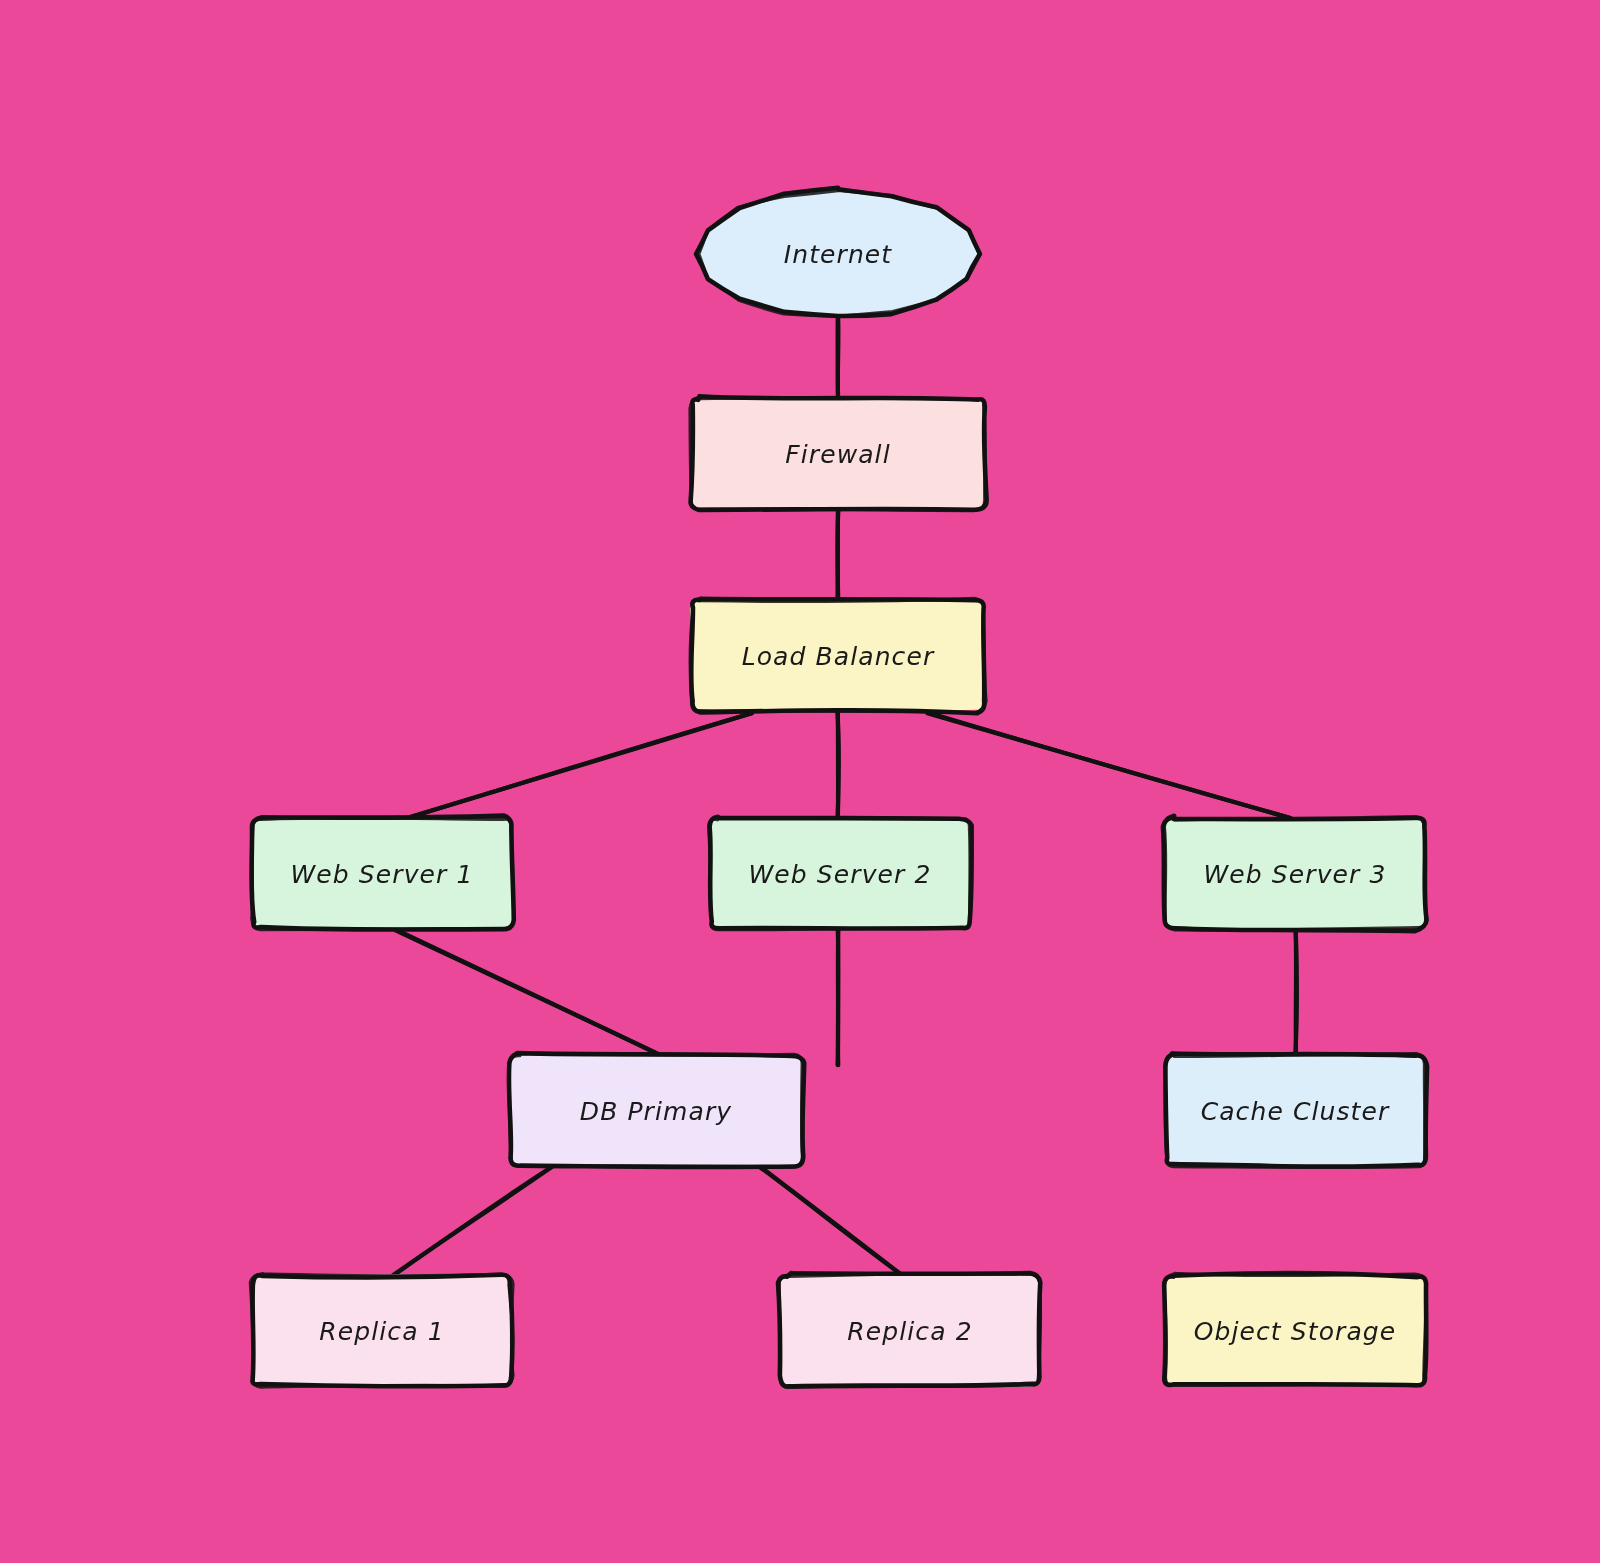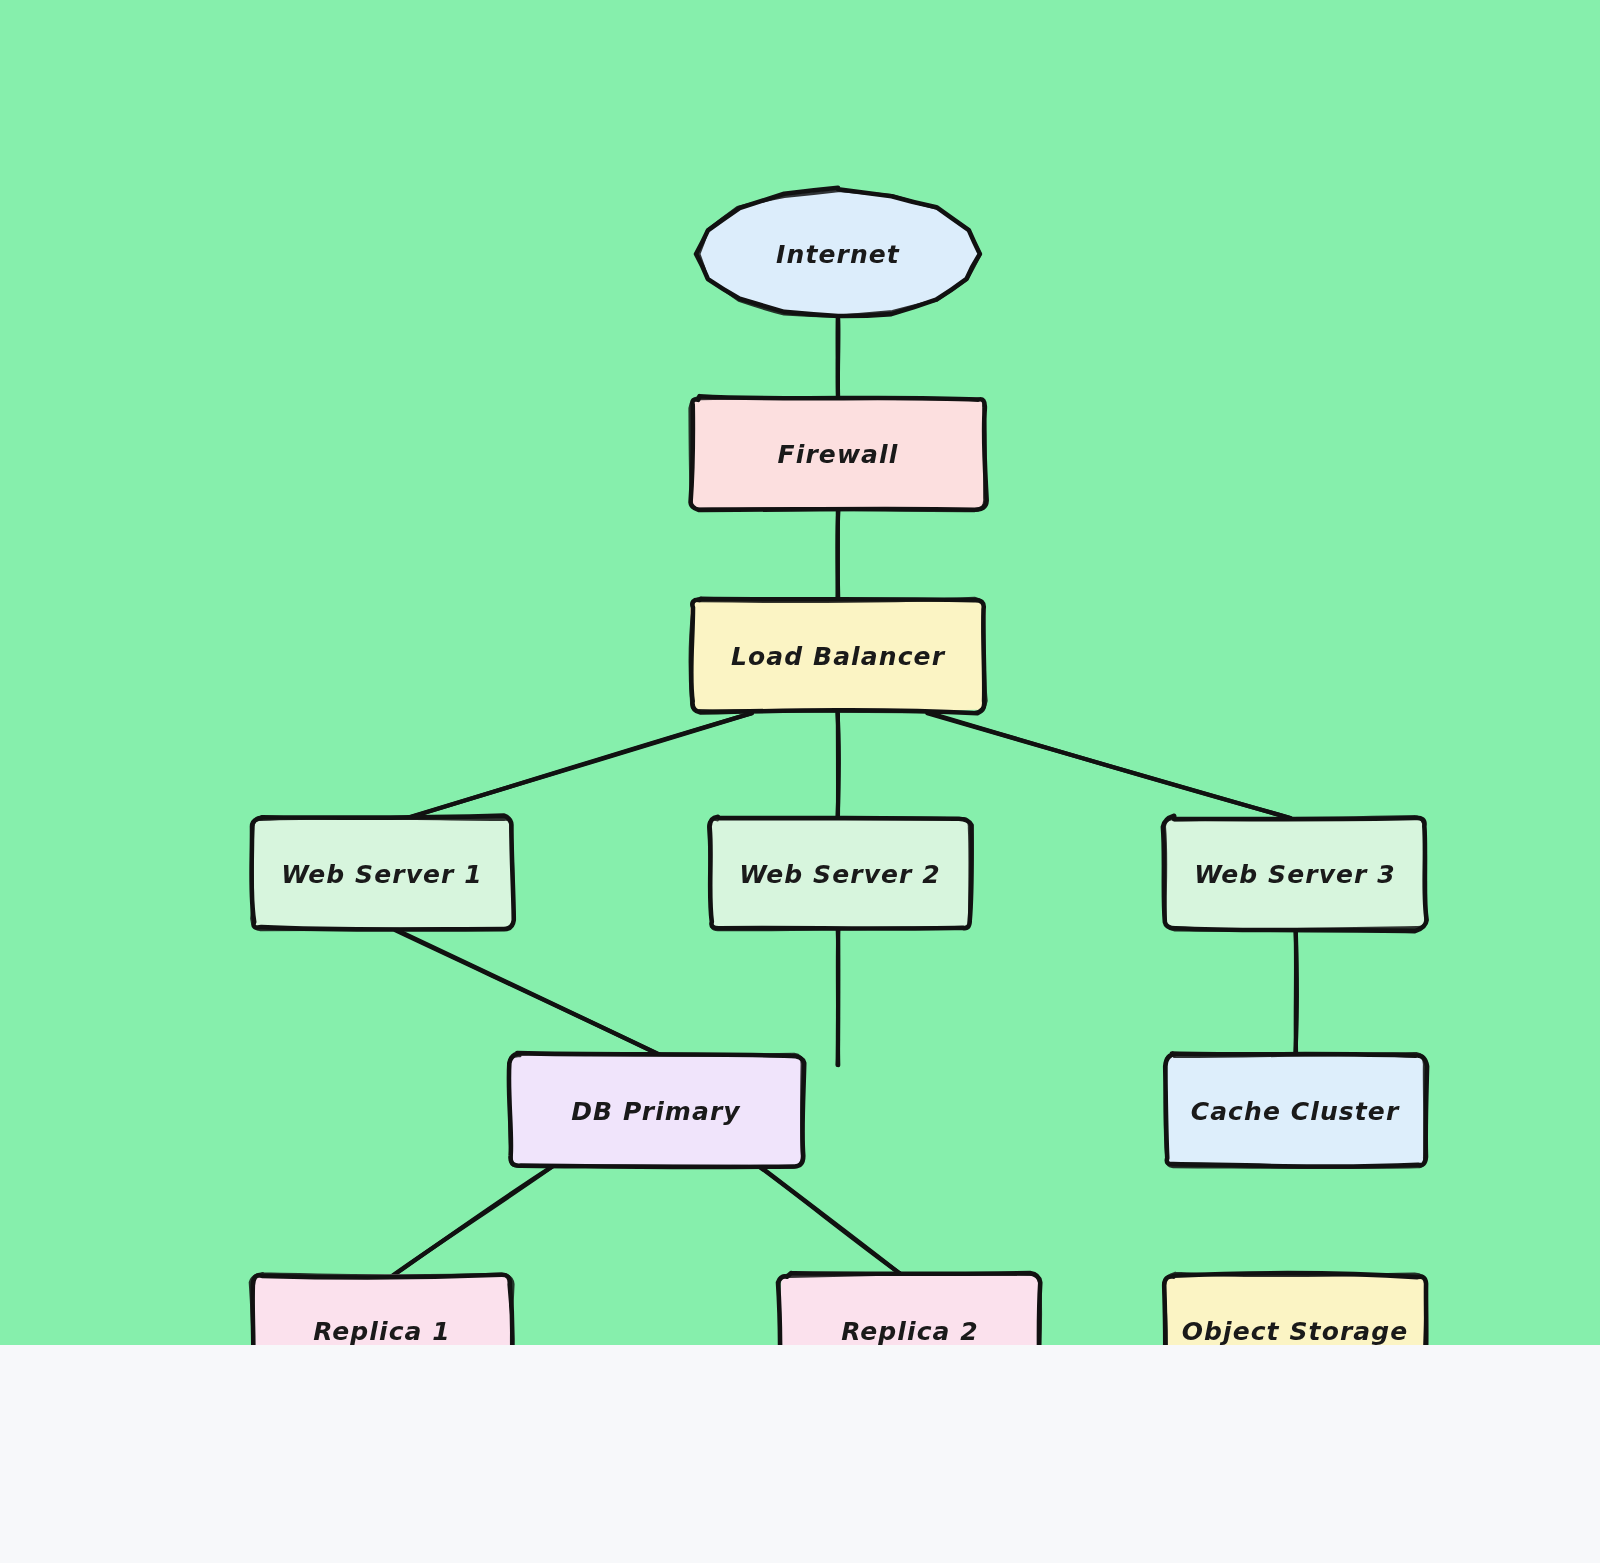--- a/index.html
+++ b/index.html
@@ -3,25 +3,24 @@
 <meta charset="utf-8">
 <style>
   html, body {
     margin: 0;
     padding: 0;
     background: #f7f8fa;
   }
   #canvas-wrap {
     position: relative;
     width: 1600px;
-    height: 1345px;
-    background: #86efac;
+    height: 1563px;
+    background: #ec4899;
     overflow: hidden;
     font-family: "DejaVu Sans", sans-serif;
-    font-weight: bold;
   }
   svg#diagram {
     position: absolute;
     left: 0;
     top: 0;
     width: 1600px;
     height: 1563px;
     display: block;
   }
   .node-label {

